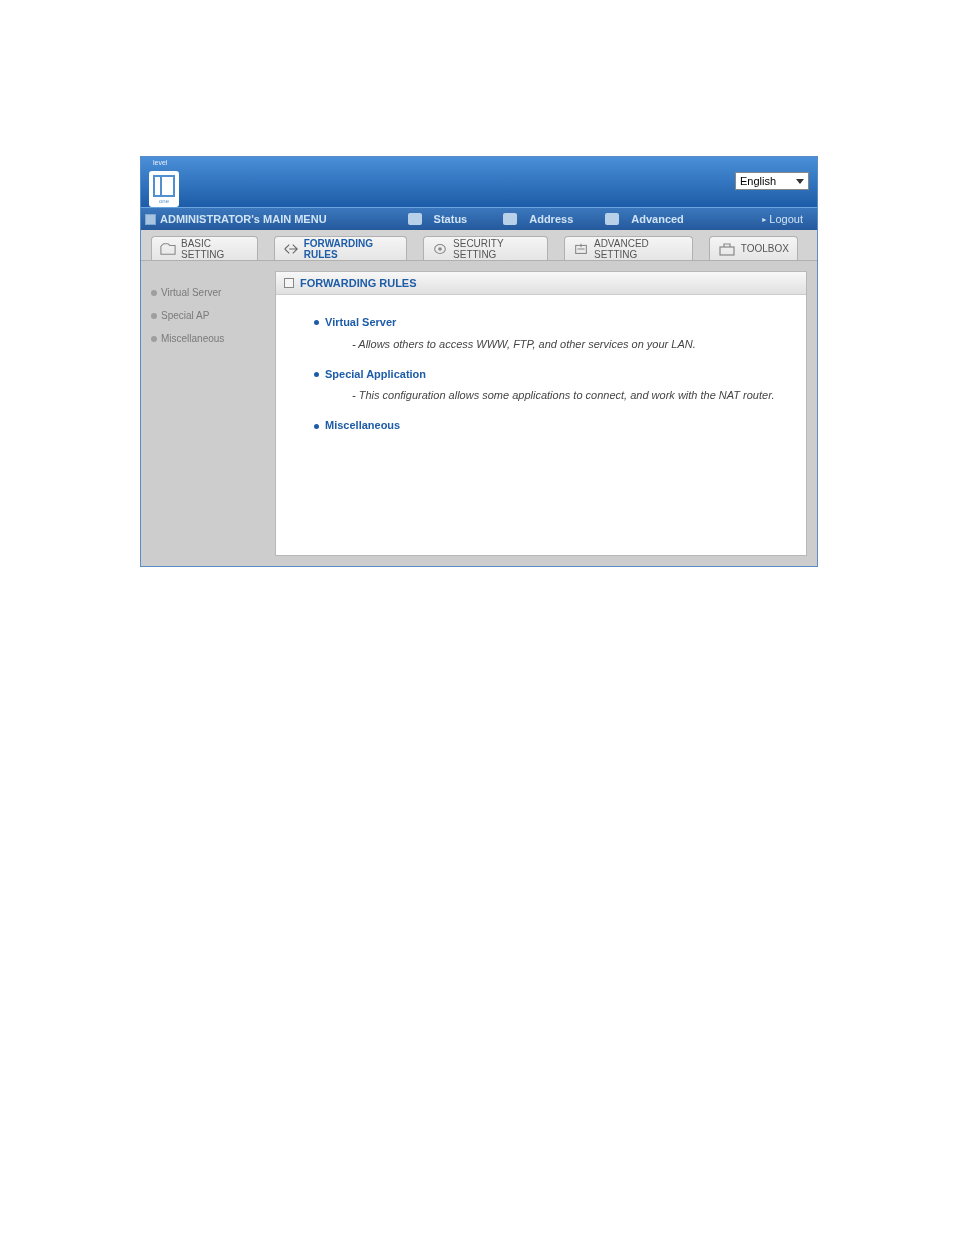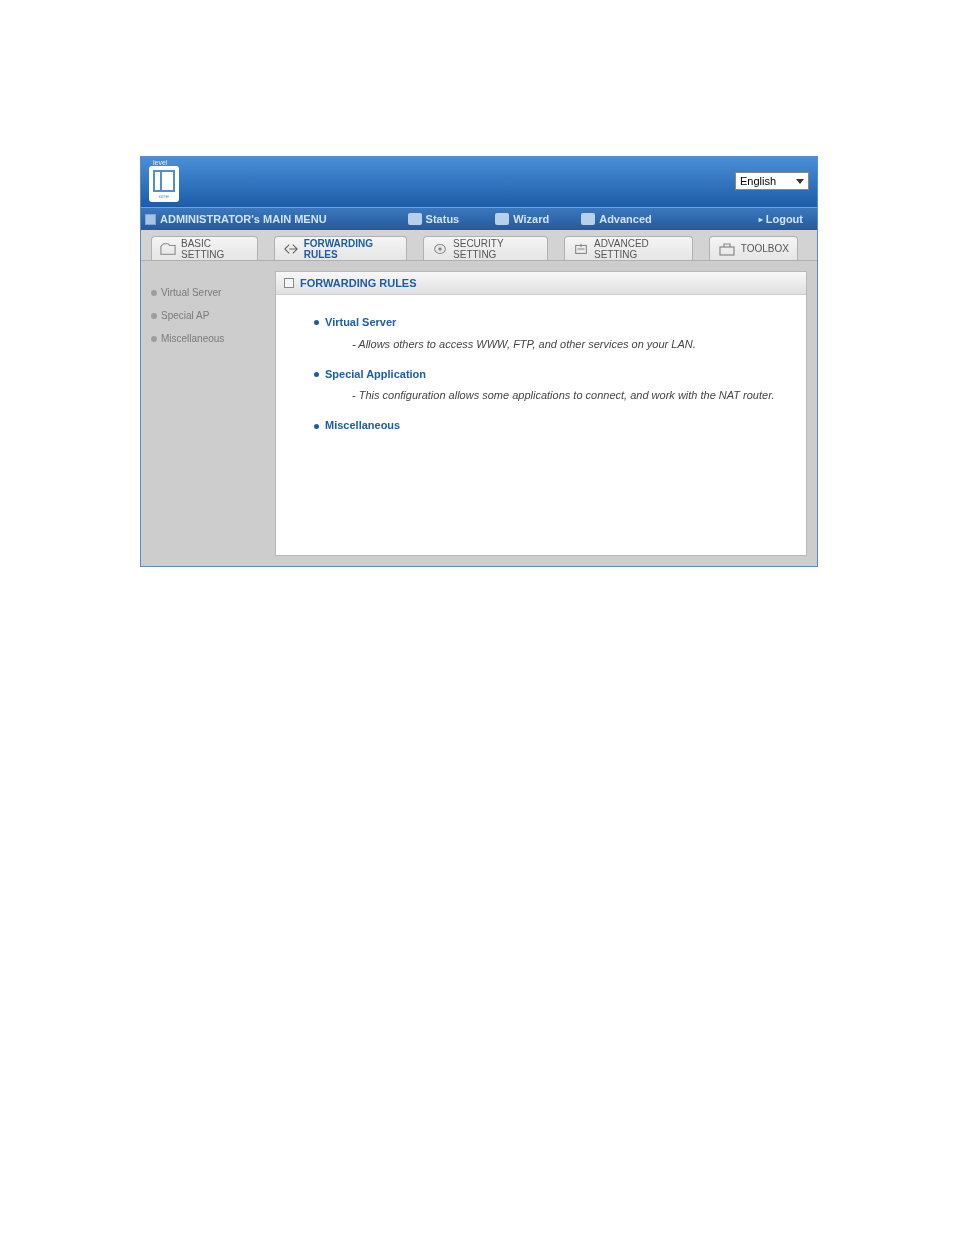--- a/index.html
+++ b/index.html
@@ -12,21 +12,21 @@
 .page {
   width: 676px;
   margin: 156px auto 0 140px;
   border: 1px solid #5a8dc7;
 }
 .header-top {
   height: 50px;
   background: linear-gradient(to bottom, #4a8fd8 0%, #1d5ca8 100%);
   position: relative;
   display: flex;
-  align-items: center;
+  align-items: flex-end;
 }
 .logo {
   width: 30px;
   height: 36px;
   margin-left: 8px;
   margin-top: 4px;
   background: #fff;
   border-radius: 3px;
   display: flex;
   flex-direction: column;
@@ -92,31 +92,31 @@
 }
 .menu-bar .menu-title {
   display: flex;
   align-items: center;
   gap: 4px;
 }
 .menu-bar .spacer1 { flex: 0 0 75px; }
 .menu-nav-item {
   display: flex;
   align-items: center;
-  gap: 4px;
+  gap: 12px;
   color: #d0e4f5;
   font-weight: bold;
   cursor: pointer;
   padding: 0 6px;
 }
 .menu-nav-item.adv { margin-left: 20px; }
 .logout {
   margin-left: auto;
   color: #d0e4f5;
-  font-weight: bold;
+  font-weight: normal;
   cursor: pointer;
   padding-right: 10px;
   display: flex;
   align-items: center;
   gap: 3px;
 }
 .logout::before {
   content: '▸';
   font-size: 8px;
 }
@@ -277,21 +277,21 @@
       <span>ADMINISTRATOR's MAIN MENU</span>
     </div>
     <div class="spacer1"></div>
     <div class="menu-nav-item">
       <span class="icon-gen"></span>
       <span>Status</span>
     </div>
     <div class="menu-spacer-wiz"></div>
     <div class="menu-nav-item">
       <span class="icon-gen"></span>
-      <span>Wizard</span>
+      <span>Address</span>
     </div>
     <div class="menu-nav-item adv">
       <span class="icon-gen"></span>
       <span>Advanced</span>
     </div>
     <div class="logout">
       <span>Logout</span>
     </div>
   </div>
 

